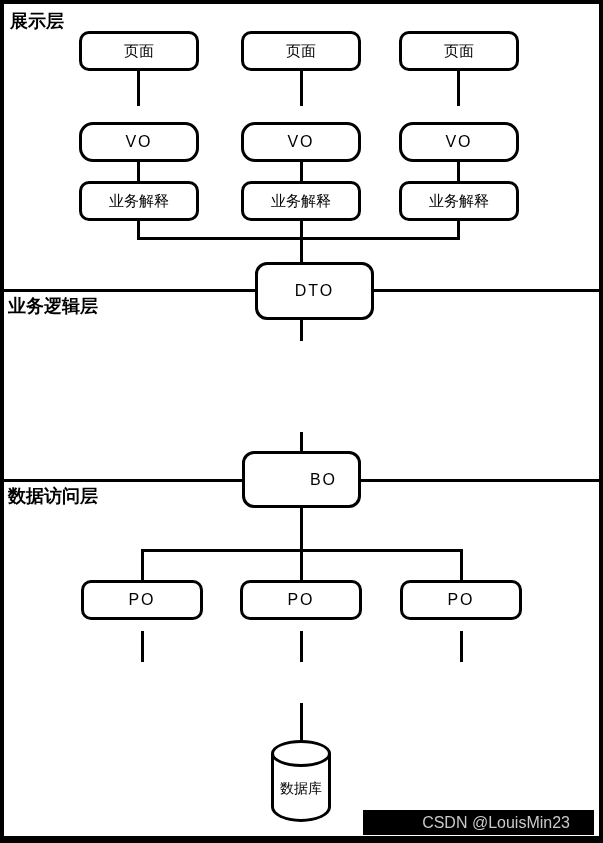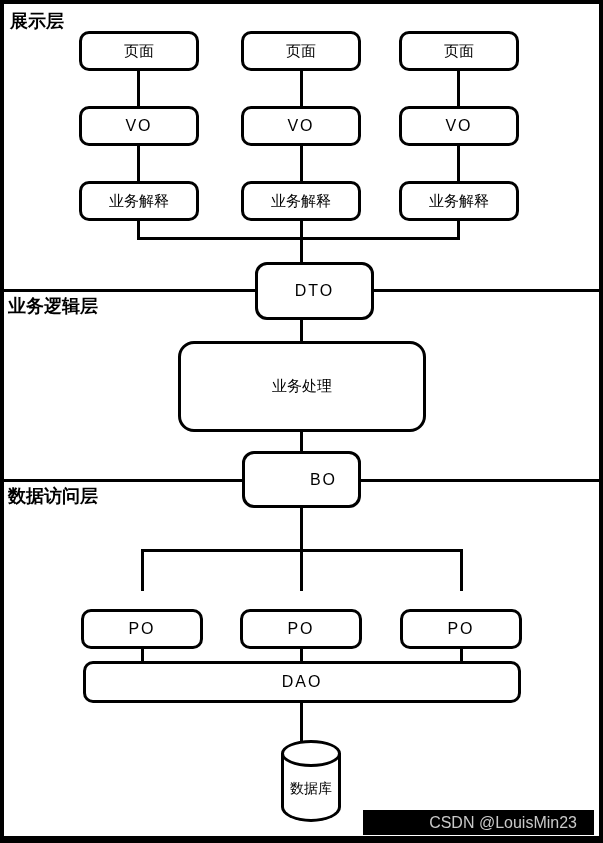--- a/index.html
+++ b/index.html
@@ -51,50 +51,50 @@
   .vline,.hline{position:absolute;background:var(--stroke);z-index:1;}
   .vline{width:3px;}
   .hline{height:3px;}
 
   
   .col-box{width:120px;height:40px;}
   #b-page-0,#b-vo-0,#b-int-0{left:79px;}
   #b-page-1,#b-vo-1,#b-int-1{left:241px;}
   #b-page-2,#b-vo-2,#b-int-2{left:399px;}
   #b-page-0,#b-page-1,#b-page-2{top:31px;}
-  #b-vo-0,#b-vo-1,#b-vo-2{top:106px;}
+  #b-vo-0,#b-vo-1,#b-vo-2{top:122px;border-radius:14px;}
   #b-int-0,#b-int-1,#b-int-2{top:181px;}
 
   
   .cx0{left:137px;} .cx1{left:300px;} .cx2{left:457px;}
   .v-pg{top:71px;height:35px;}
   .v-vo{top:146px;height:35px;}
   .v-int{top:221px;height:19px;}
   #h-collect{top:237px;left:137px;width:323px;}
   #v-to-dto{top:239px;height:23px;}
 
   #b-dto{left:241px;top:262px;width:119px;height:58px;border-radius:12px;margin-left:14px;}
   #v-dto-proc{top:320px;height:21px;}
   #b-proc{left:178px;top:341px;width:248px;height:91px;border-radius:16px;}
   #v-proc-bo{top:432px;height:19px;}
   #b-bo{left:242px;top:451px;width:119px;height:57px;border-radius:12px;padding-left:44px;}
   #v-bo-branch{top:508px;height:44px;}
   #h-branch{top:549px;left:141px;width:322px;}
   .v-branch{top:551px;height:40px;}
   .bx0{left:141px;} .bx1{left:300px;} .bx2{left:460px;}
-  .po-box{width:122px;height:40px;top:609px;text-align:right;}
+  .po-box{width:122px;height:40px;top:580px;text-align:right;}
   #b-po-0{left:81px;}
   #b-po-1{left:240px;}
   #b-po-2{left:400px;}
   .v-stub{top:631px;height:31px;}
   #b-dao{left:83px;top:661px;width:438px;height:42px;}
   #v-dao-db{top:703px;height:40px;}
 
   
-  #cylinder{position:absolute;left:271px;top:740px;width:60px;height:82px;z-index:2;margin-left:10px;}
+  #cylinder{position:absolute;left:271px;top:740px;width:60px;height:82px;z-index:2;}
   .cyl-body{
     position:absolute;top:13px;left:0;width:60px;height:69px;
     box-sizing:border-box;background:var(--bg);
     border:3px solid var(--stroke);border-top:none;
     border-radius:0 0 50% 50% / 0 0 15px 15px;
   }
   .cyl-top{
     position:absolute;top:0;left:0;width:60px;height:27px;
     box-sizing:border-box;background:var(--bg);
     border:3px solid var(--stroke);border-radius:50%;
@@ -102,21 +102,21 @@
   .cyl-label{
     position:absolute;left:0;width:60px;top:40px;
     text-align:center;font-size:14px;z-index:3;white-space:nowrap;
   }
 
   
   #watermark{
     position:absolute;left:363px;top:810px;width:231px;height:25px;
     background:var(--wm-bg);color:var(--wm-fg);
     display:flex;align-items:center;justify-content:flex-end;
-    padding-right:17px;box-sizing:border-box;
+    padding-right:24px;box-sizing:border-box;
     font-size:16px;z-index:5;white-space:nowrap;
   }
 </style>
 </head>
 <body>
 
 <div id="stage">
 
   <div id="divider-1" class="divider"></div>
   <div id="divider-2" class="divider"></div>
@@ -147,40 +147,38 @@
 
   <div class="vline v-int cx0"></div>
   <div class="vline v-int cx1"></div>
   <div class="vline v-int cx2"></div>
   <div id="h-collect" class="hline"></div>
   <div id="v-to-dto" class="vline cx1"></div>
 
   <div id="b-dto" class="box latin">DTO</div>
   <div id="v-dto-proc" class="vline cx1"></div>
 
-  <div id="b-proc" class="box">业务处理</div>
   <div id="v-proc-bo" class="vline cx1"></div>
 
   <div id="b-bo" class="box latin">BO</div>
   <div id="v-bo-branch" class="vline cx1"></div>
 
   <div id="h-branch" class="hline"></div>
   <div class="vline v-branch bx0"></div>
   <div class="vline v-branch bx1"></div>
   <div class="vline v-branch bx2"></div>
 
   <div id="b-po-0" class="box po-box latin">PO</div>
   <div id="b-po-1" class="box po-box latin">PO</div>
   <div id="b-po-2" class="box po-box latin">PO</div>
 
   <div class="vline v-stub bx0"></div>
   <div class="vline v-stub bx1"></div>
   <div class="vline v-stub bx2"></div>
 
-  <div id="b-dao" class="box latin">DAO</div>
   <div id="v-dao-db" class="vline cx1"></div>
 
   <div id="cylinder">
     <div class="cyl-body"></div>
     <div class="cyl-top"></div>
     <div class="cyl-label">数据库</div>
   </div>
 
   <div id="watermark">
     <span>CSDN @LouisMin23</span>

